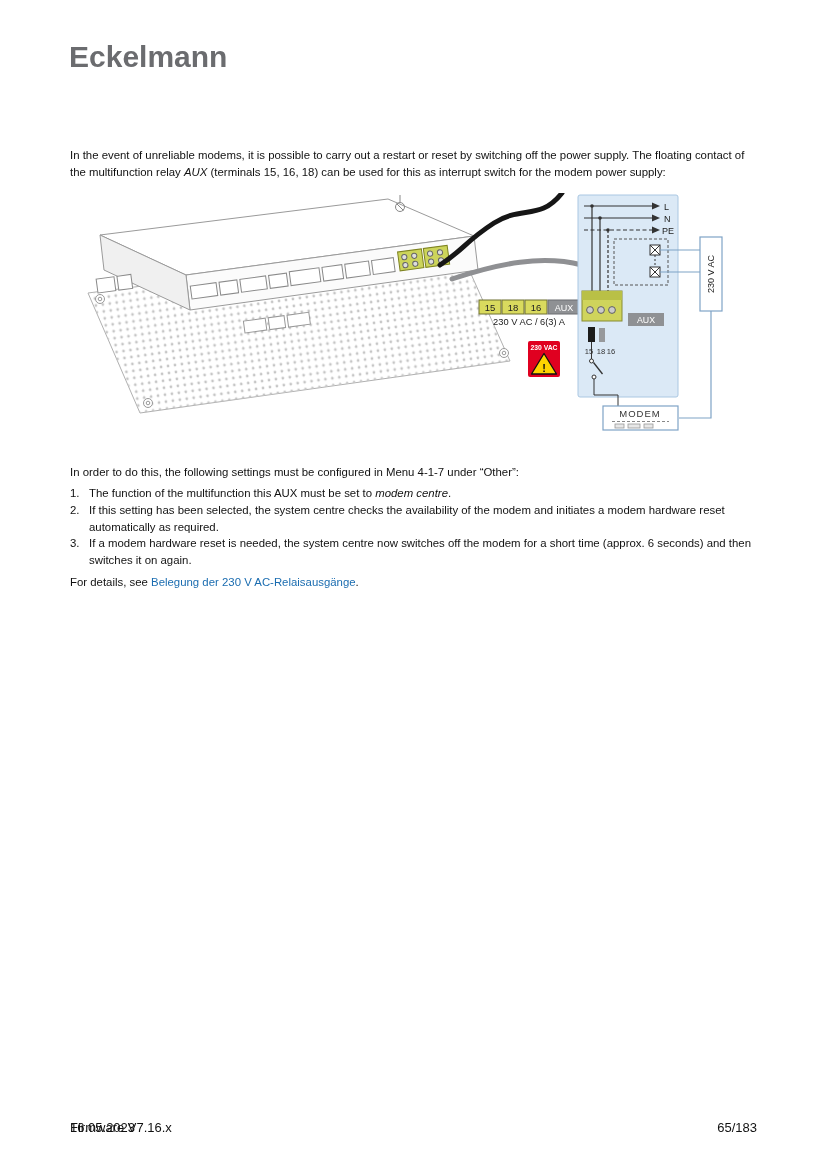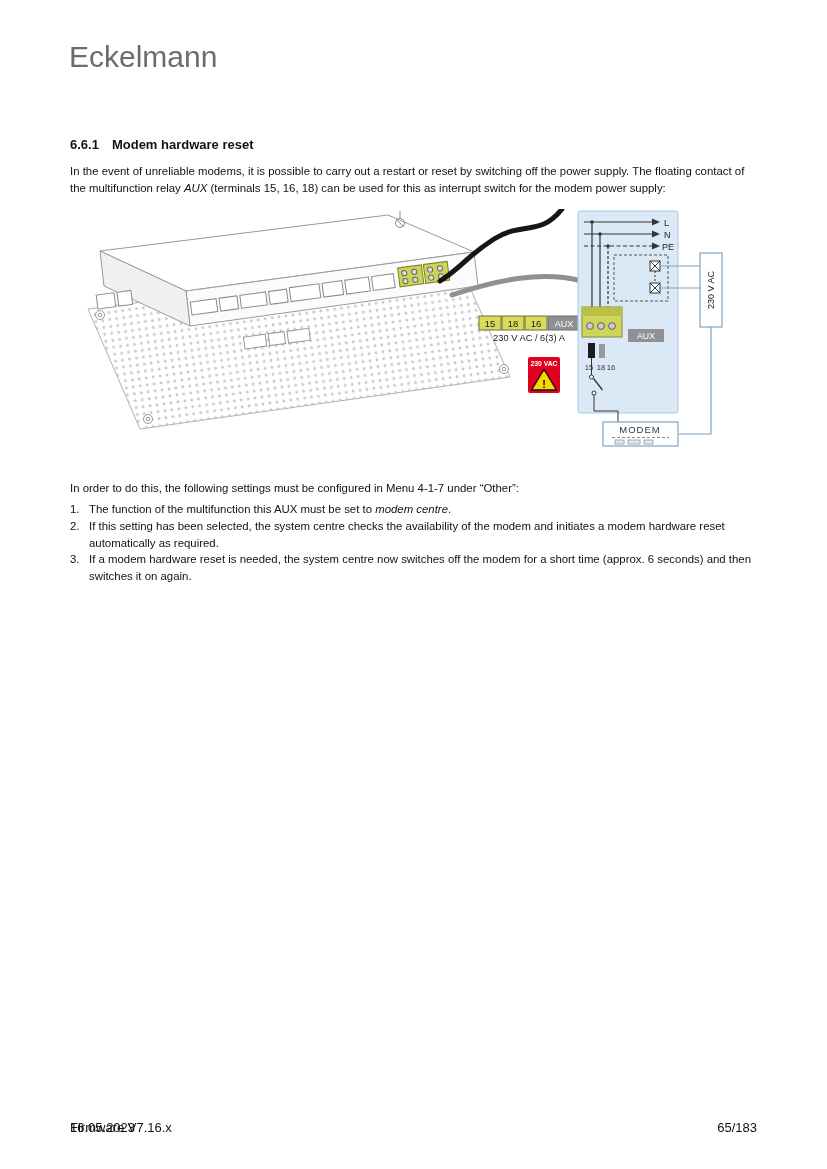--- a/index.html
+++ b/index.html
@@ -3,21 +3,21 @@
 <meta charset="utf-8">
 <style>
   html,body { margin:0; padding:0; background:#e8e8e8; }
   .page {
     position:relative; width:827px; height:1169px; margin:0 auto;
     background:#ffffff; font-family:"Liberation Sans", sans-serif; color:#111;
     overflow:hidden;
   }
   .logo {
     position:absolute; left:69px; top:40px;
-    font-size:30px; font-weight:400; color:#6b6c6f; letter-spacing:0px;
+    font-size:30px; font-weight:700; color:#6b6c6f; letter-spacing:0px;
   }
   .content {
     position:absolute; left:70px; top:137px; width:690px;
     font-size:11.4px; line-height:16.6px;
   }
   .section-heading { margin:0; font-size:13px; font-weight:700; line-height:16px; }
   .section-heading .num { display:inline-block; margin-right:13px; }
   .body-text { margin:10px 0 0 0; }
   .body-text em { font-style:italic; }
   .diagram-wrap { margin-top:13px; }
@@ -36,21 +36,20 @@
 </style>
 </head>
 <body>
 
 <div class="page">
 
   <div class="logo">Eckelmann</div>
 
   <div class="content">
 
-    <h2 class="section-heading"><span class="num">6.6.1</span><span>Modem hardware reset</span></h2>
 
     <p class="body-text"><span>In the event of unreliable modems, it is possible to carry out a restart or reset by switching off the power supply. The floating contact of the multifunction relay </span><em>AUX</em><span> (terminals 15, 16, 18) can be used for this as interrupt switch for the modem power supply:</span></p>
 
     <div class="diagram-wrap">
       <svg width="670" height="245" viewBox="0 0 670 245">
         <defs>
           <pattern id="dots" width="7" height="7" patternUnits="userSpaceOnUse" patternTransform="rotate(-8)">
             <circle cx="3" cy="3" r="1.4" fill="#c6c6c6"></circle>
           </pattern>
         </defs>
@@ -230,20 +229,21 @@
       <div class="li">
         <span class="num">2.</span>
         <span class="li-text">If this setting has been selected, the system centre checks the availability of the modem and initiates a modem hardware reset automatically as required.</span>
       </div>
       <div class="li">
         <span class="num">3.</span>
         <span class="li-text">If a modem hardware reset is needed, the system centre now switches off the modem for a short time (approx. 6 seconds) and then switches it on again.</span>
       </div>
     </div>
 
+    <p class="body-text details"><span>For details, see </span><a class="link">Belegung der 230 V AC-Relaisausgänge</a><span>.</span></p>
 
   </div>
 
   <div class="footer">
     <span class="f-left">Firmware V7.16.x</span>
     <span class="f-center">16.05.2023</span>
     <span class="f-right">65/183</span>
   </div>
 
 </div>

